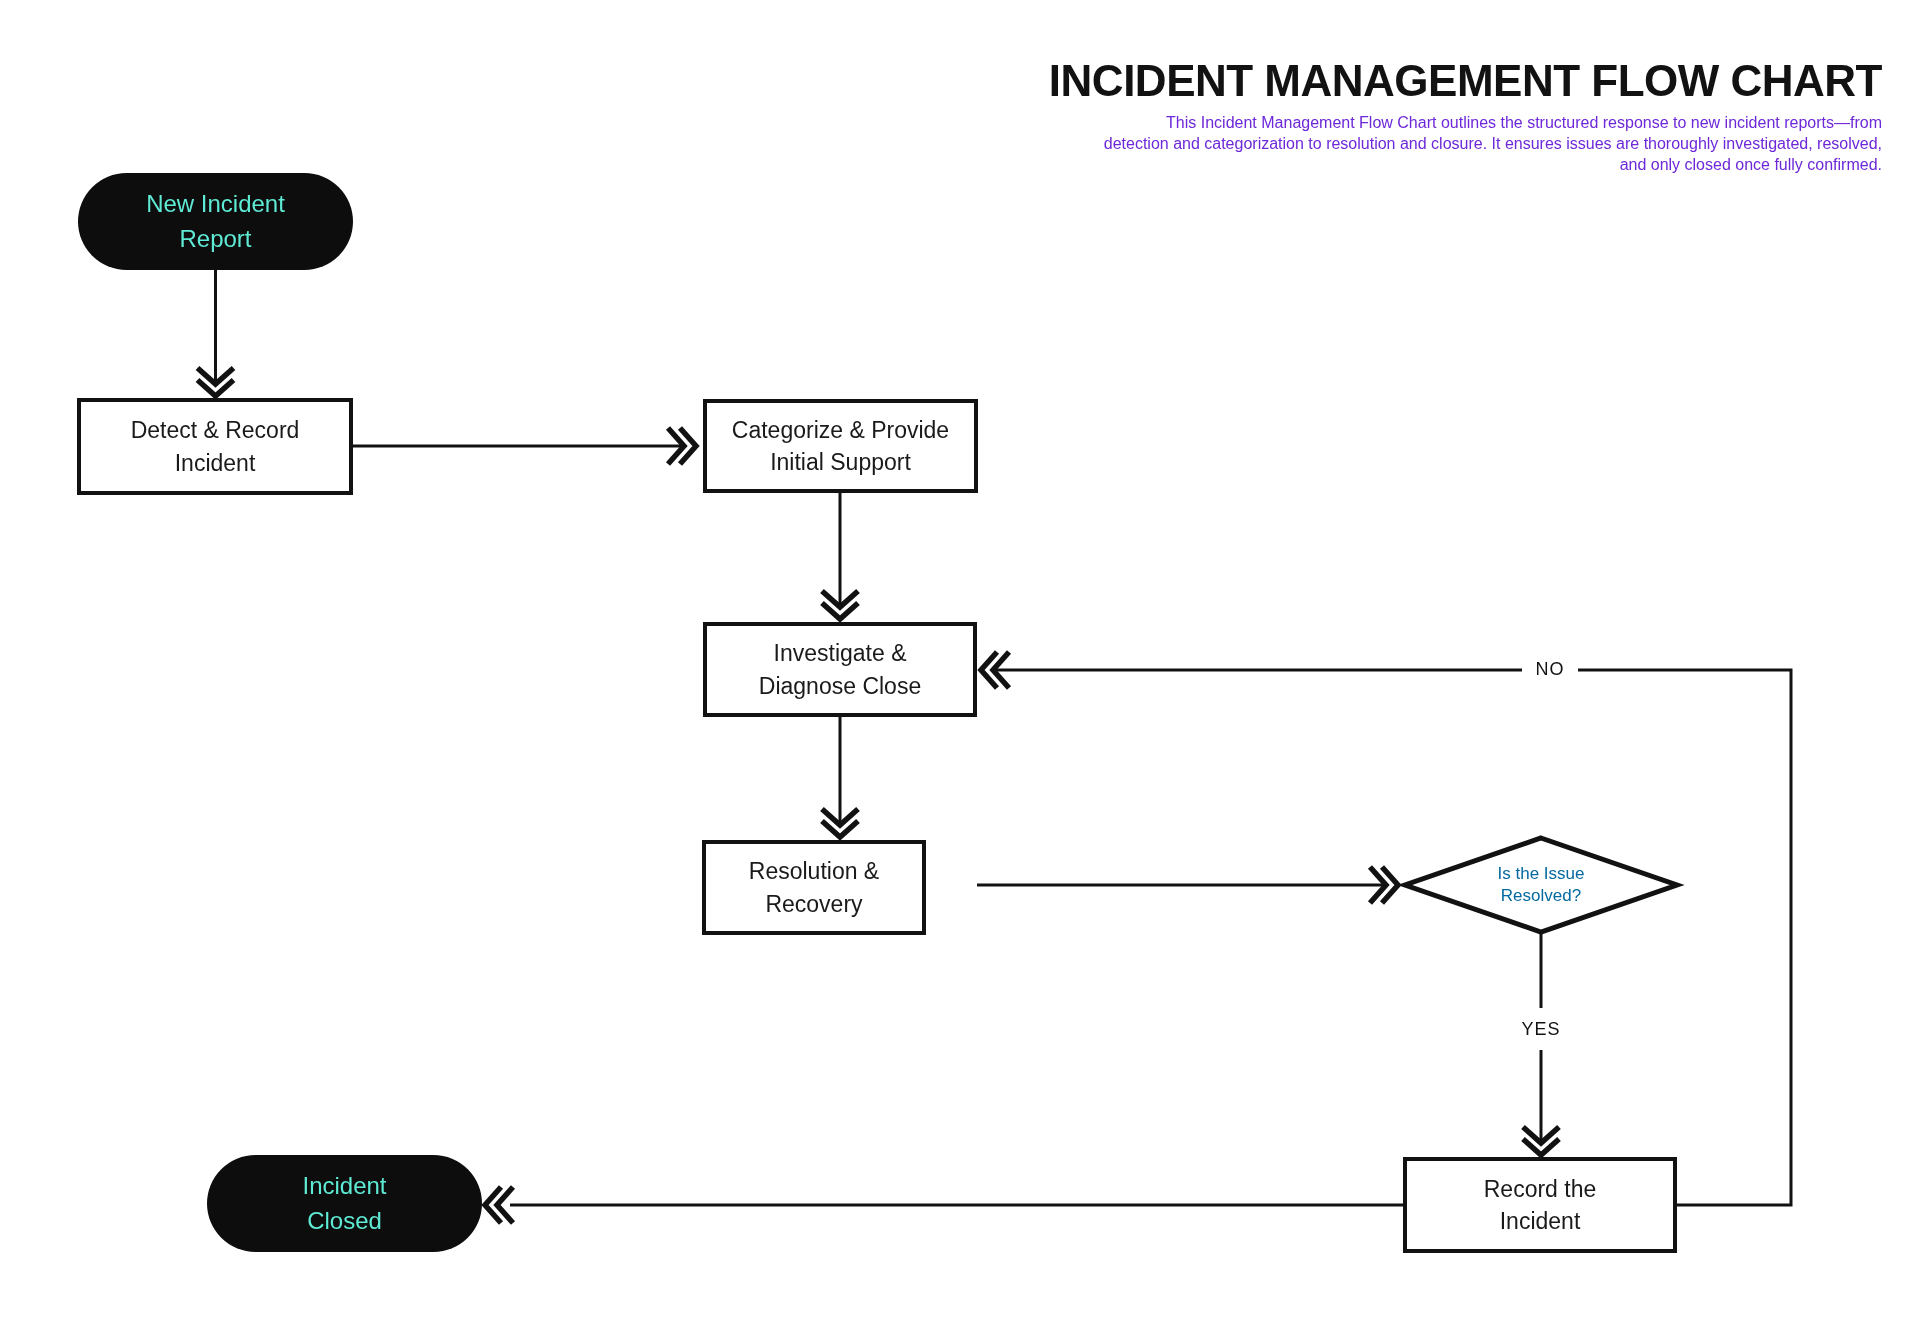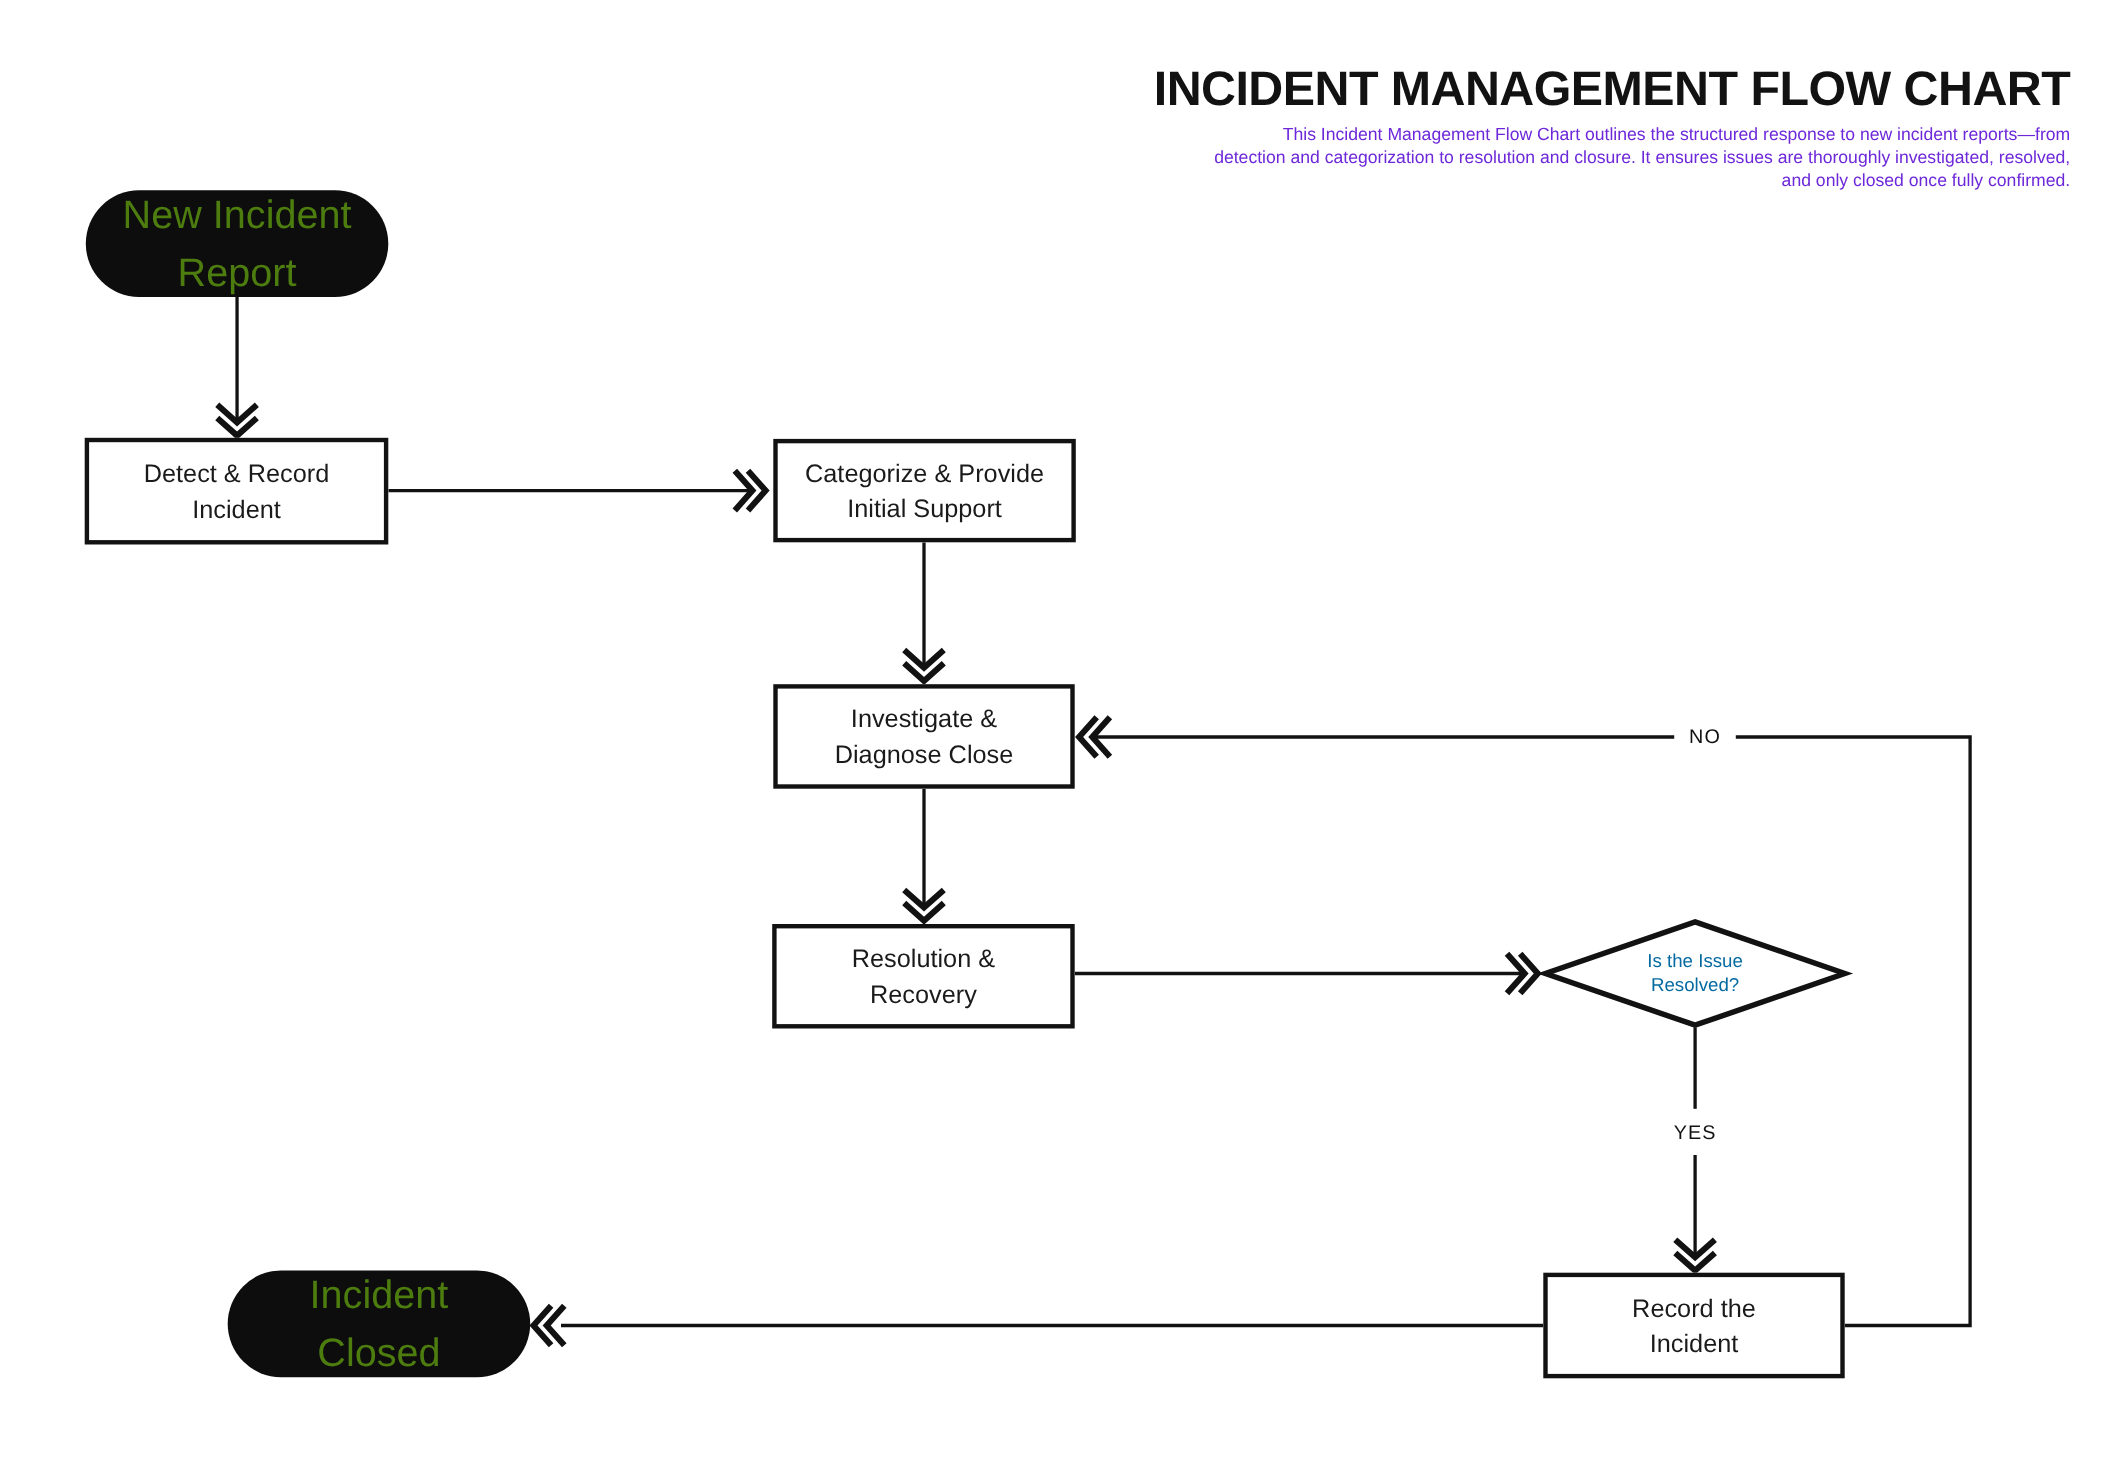--- a/index.html
+++ b/index.html
@@ -13,21 +13,21 @@
   .subtitle{margin-top:8px;font-size:16px;line-height:21px;color:#6d28d9;}
   
   svg.wires{position:absolute;left:0;top:0;width:1920px;height:1329px;}
   .edge{stroke:#121212;stroke-width:3;fill:none;}
   .chev{stroke:#121212;stroke-width:5.5;fill:none;stroke-linejoin:miter;}
   .diamond-shape{fill:#ffffff;stroke:#121212;stroke-width:5;stroke-linejoin:miter;}
   
   .node{position:absolute;display:flex;flex-direction:column;align-items:center;justify-content:center;
         text-align:center;box-sizing:border-box;}
   .process{background:#ffffff;border:4px solid #121212;font-size:23px;line-height:1.4;color:#1a1a1a;}
-  .terminator{background:#0d0d0d;color:#4d7c0f;border-radius:60px;font-size:36px;line-height:1.45;}
+  .terminator{background:#0d0d0d;color:#5eead4;border-radius:60px;font-size:24px;line-height:1.45;}
   .decision-text{font-size:17px;line-height:1.3;color:#0369a1;}
   .node span{display:block;}
   
   .edge-label{position:absolute;font-size:18px;letter-spacing:1px;color:#121212;text-align:center;}
 </style>
 </head>
 <body>
 
 <div class="canvas">
 
@@ -108,21 +108,21 @@
   <div class="node process" style="left:703px;top:399px;width:275px;height:94px;">
     <span>Categorize &amp; Provide</span>
     <span>Initial Support</span>
   </div>
 
   <div class="node process" style="left:703px;top:622px;width:274px;height:95px;">
     <span>Investigate &amp;</span>
     <span>Diagnose Close</span>
   </div>
 
-  <div class="node process" style="left:702px;top:840px;width:275px;height:95px;">
+  <div class="node process" style="left:702px;top:840px;width:224px;height:95px;">
     <span>Resolution &amp;</span>
     <span>Recovery</span>
   </div>
 
   <div class="node decision-text" style="left:1405px;top:838px;width:272px;height:94px;">
     <span>Is the Issue</span>
     <span>Resolved?</span>
   </div>
 
   <div class="node process" style="left:1403px;top:1157px;width:274px;height:96px;">

